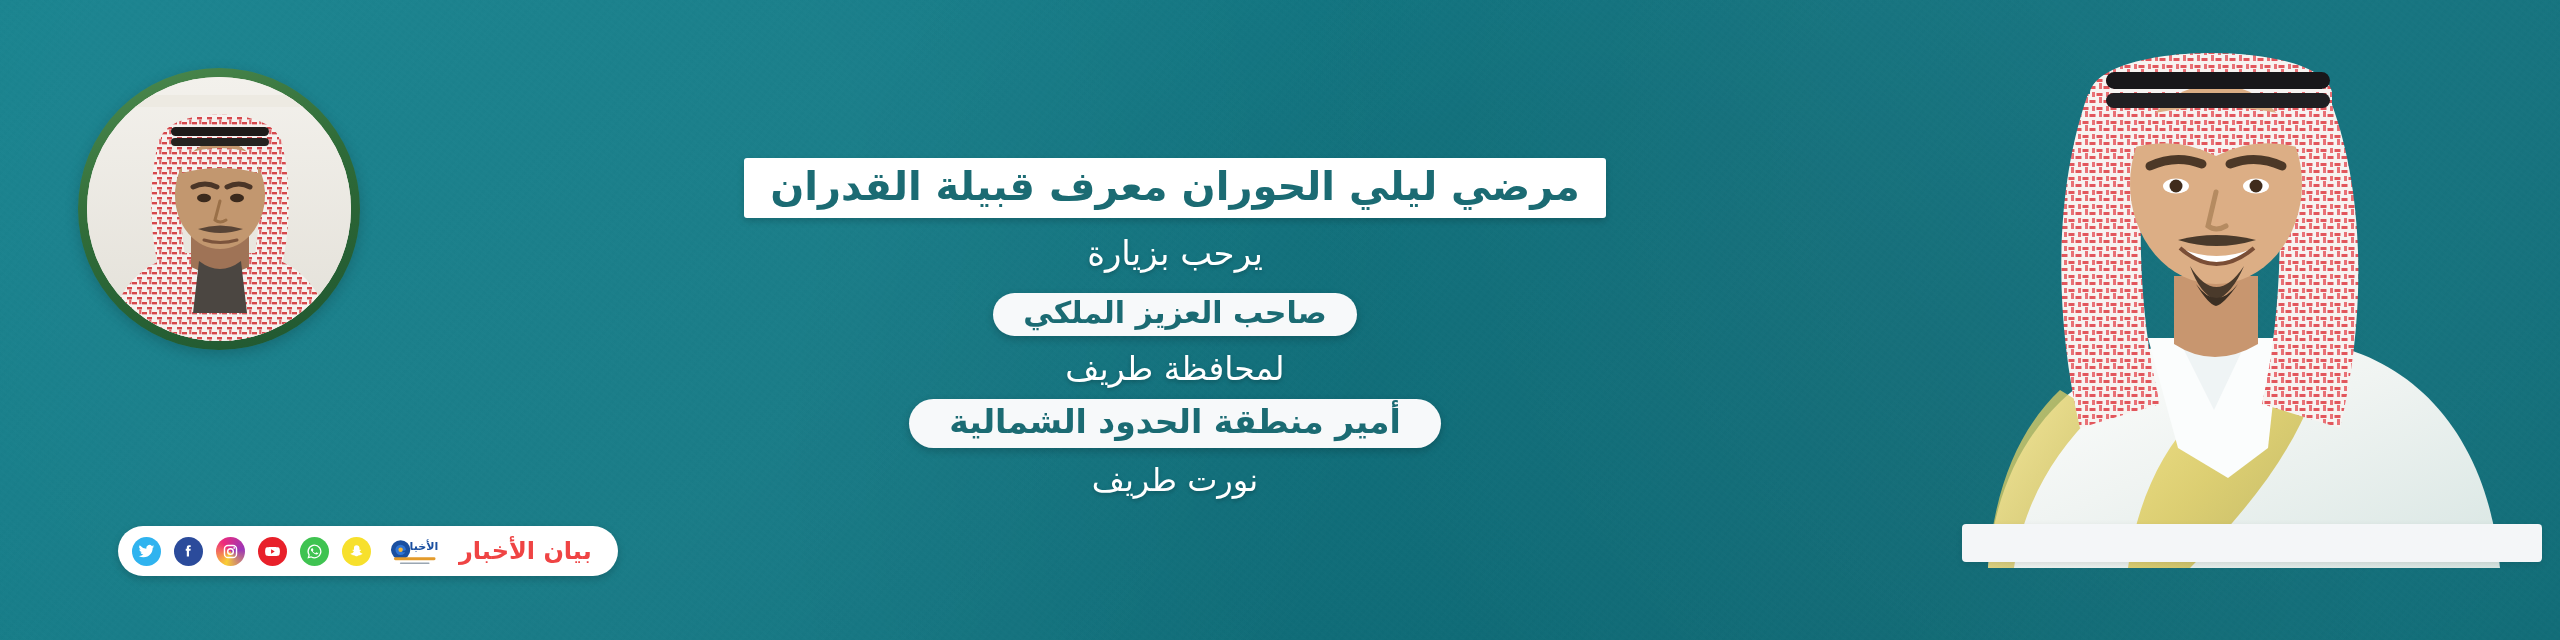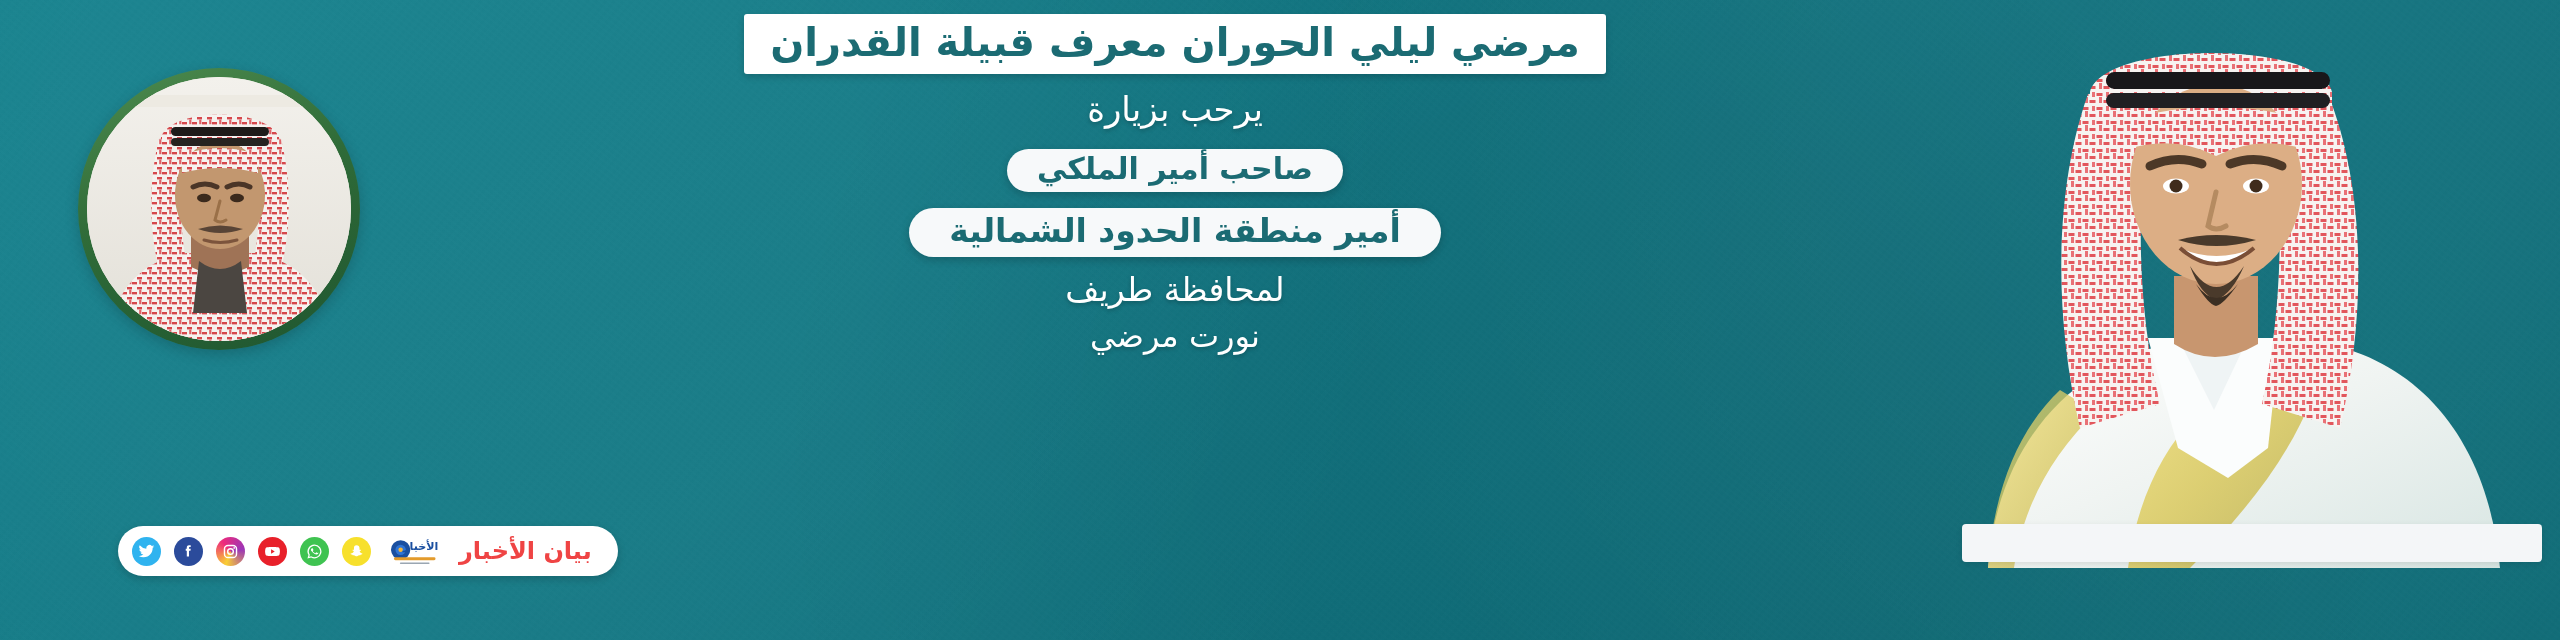--- a/index.html
+++ b/index.html
@@ -60,21 +60,21 @@
     background:#F4F6F8;
     border-radius:4px;
     box-shadow:0 2px 6px rgba(0,0,0,.10);
   }
 
   
   .center {
     position:absolute;
     left:430px; right:640px; top:0; bottom:0;
     display:flex; flex-direction:column;
-    align-items:center; justify-content:flex-start;
+    align-items:center; justify-content:center;
     padding-top:14px;
     direction:rtl;
   }
 
   .line { text-align:center; white-space:nowrap; line-height:1; }
 
   .title-box {
     background:#FFFFFF;
     color:#1B6B73;
     font-size:40px;
@@ -270,24 +270,24 @@
         <rect x="8" y="30" width="56" height="4" rx="2" fill="#E39B2C"></rect>
         <rect x="16" y="37" width="40" height="2" rx="1" fill="#9AA6B2"></rect>
       </svg>
     </div>
     <div class="brand-name">بيان الأخبار</div>
   </div>
 
   <div class="center">
     <div class="line title-box">مرضي ليلي الحوران معرف قبيلة القدران</div>
     <div class="line plain">يرحب بزيارة</div>
-    <div class="line pill">صاحب أمير الملكي</div>
+    <div class="line pill">صاحب العزيز الملكي</div>
+    <div class="line plain plain-mid">لمحافظة طريف</div>
     <div class="line pill-wide">أمير منطقة الحدود الشمالية</div>
-    <div class="line plain plain-mid">لمحافظة طريف</div>
-    <div class="line plain plain-last">نورت مرضي</div>
+    <div class="line plain plain-last">نورت طريف</div>
   </div>
 
   <div class="right-portrait">
     <svg viewBox="0 0 620 560" preserveAspectRatio="xMidYMax meet">
       <defs>
         <pattern id="ghutraR" width="14" height="14" patternUnits="userSpaceOnUse">
           <rect width="14" height="14" fill="#F7F3F1"></rect>
           <rect x="0.5" y="1" width="6" height="3" fill="#E2565C"></rect>
           <rect x="7.5" y="8" width="6" height="3" fill="#E2565C"></rect>
           <rect x="3" y="5" width="3" height="6" fill="#E97176"></rect>

